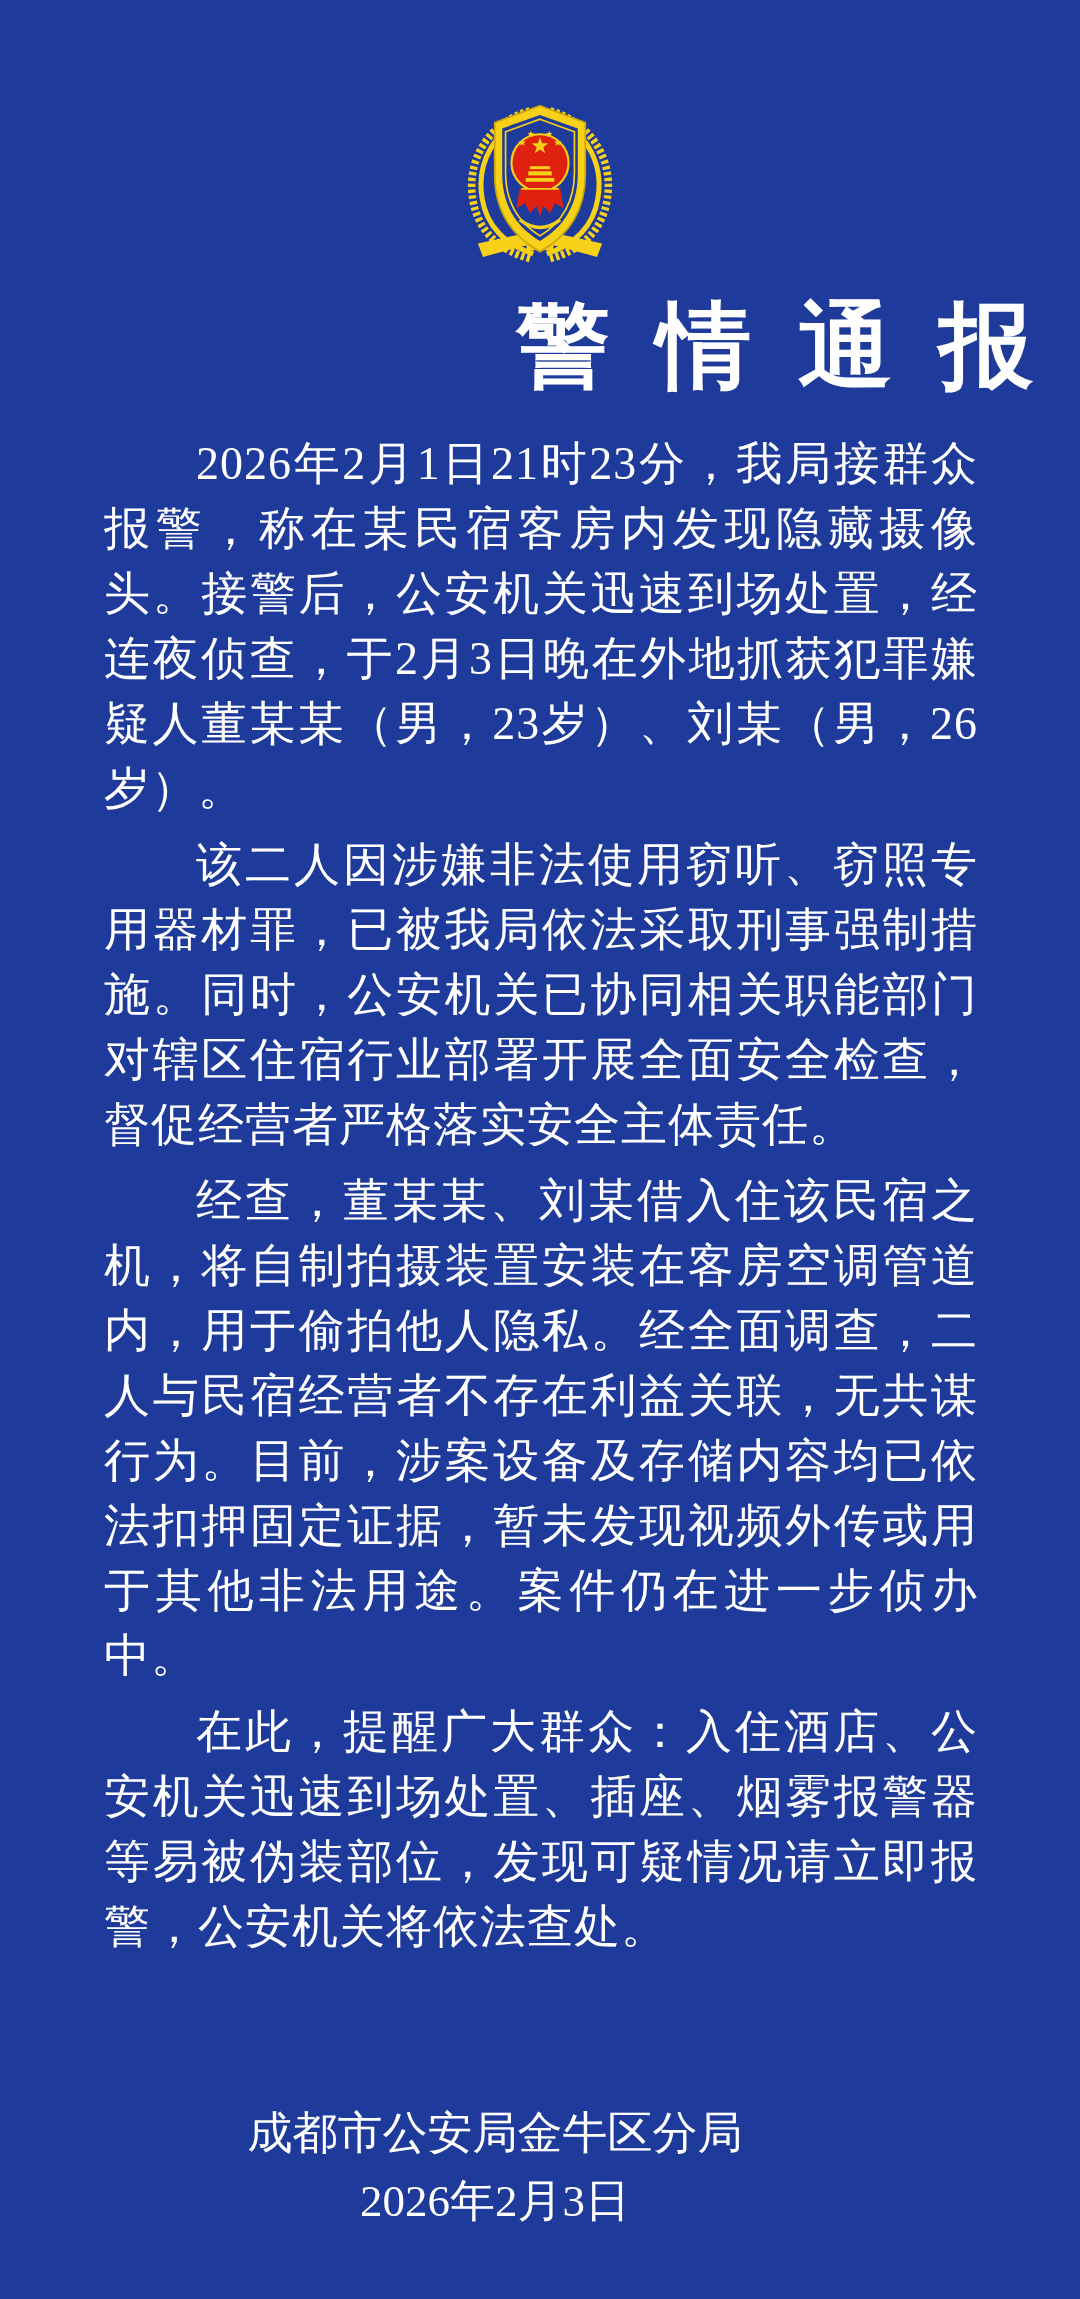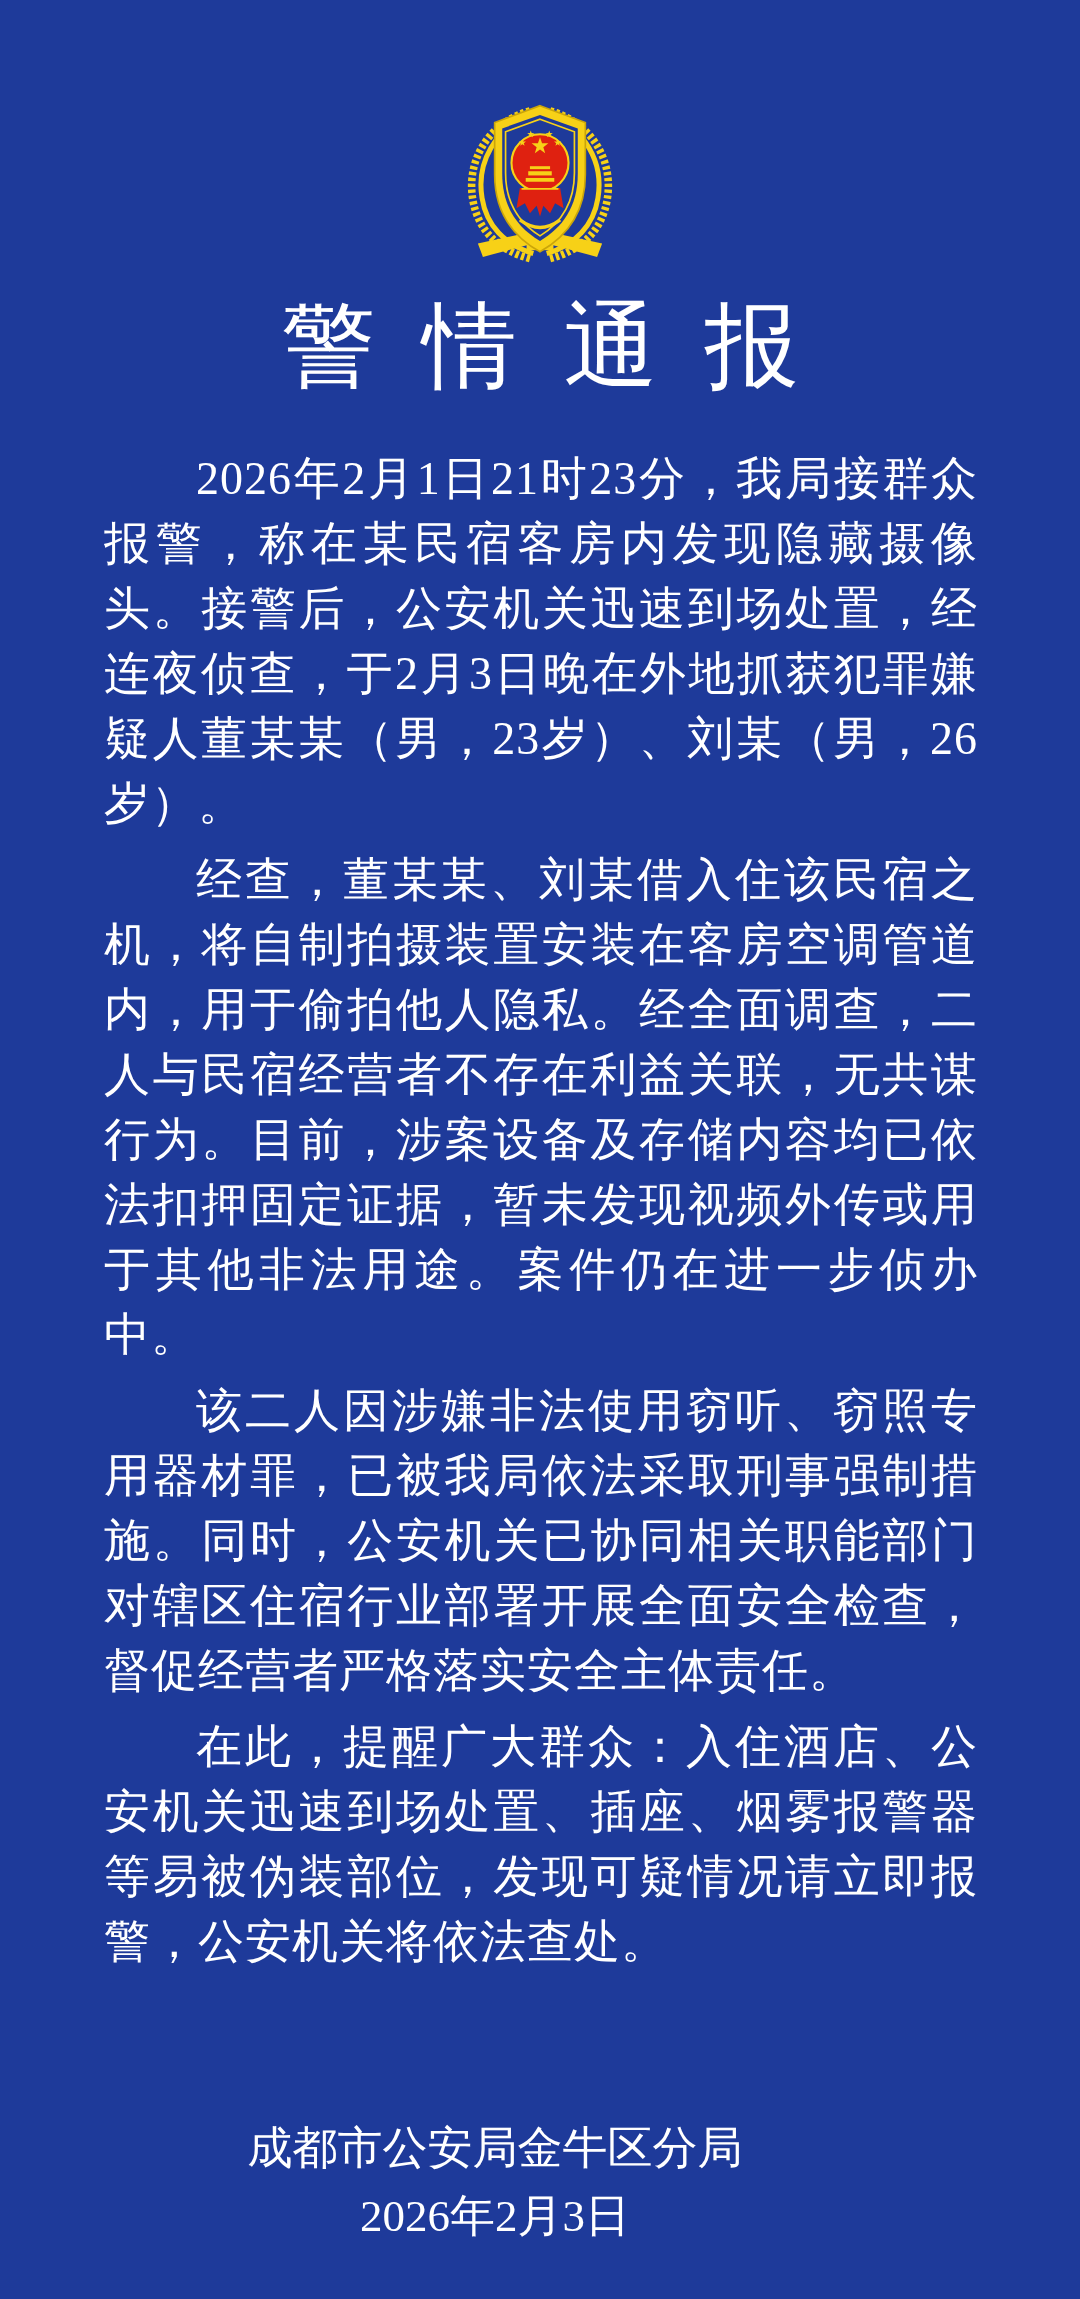--- a/index.html
+++ b/index.html
@@ -27,30 +27,30 @@
     justify-content:center;
     padding-top:94px;
   }
   .emblem-wrap svg{display:block;width:168px;height:178px;}
   .g-fill{fill:var(--gold);}
   .g-stroke{stroke:var(--gold);fill:none;}
   .r-fill{fill:var(--red);}
   .b-fill{fill:var(--bg);}
   .page-title{
     margin-top:24px;
-    text-align:center;
+    text-align:right;
     font-size:94px;
     line-height:100px;
-    font-weight:normal;
+    font-weight:bold;
     letter-spacing:0.5em;
     text-indent:0.5em;
     color:var(--ink);
   }
   .notice-body{
-    margin-top:50px;
+    margin-top:35px;
     padding:0 102px 0 104px;
   }
   .notice-body p{
     font-size:46px;
     line-height:65px;
     text-indent:2em;
     text-align:justify;
     margin-bottom:11px;
     letter-spacing:1px;
   }
@@ -106,22 +106,22 @@
       <path class="g-stroke" stroke-width="2" d="M78 113 H122"></path>
 
       <path class="g-stroke" stroke-width="4" d="M76 150 Q100 168 124 150"></path>
     </svg>
   </div>
 
   <h1 class="page-title">警情通报</h1>
 
   <div class="notice-body">
     <p>2026年2月1日21时23分，我局接群众报警，称在某民宿客房内发现隐藏摄像头。接警后，公安机关迅速到场处置，经连夜侦查，于2月3日晚在外地抓获犯罪嫌疑人董某某（男，23岁）、刘某（男，26岁）。</p>
+    <p>该二人因涉嫌非法使用窃听、窃照专用器材罪，已被我局依法采取刑事强制措施。同时，公安机关已协同相关职能部门对辖区住宿行业部署开展全面安全检查，督促经营者严格落实安全主体责任。</p>
     <p>经查，董某某、刘某借入住该民宿之机，将自制拍摄装置安装在客房空调管道内，用于偷拍他人隐私。经全面调查，二人与民宿经营者不存在利益关联，无共谋行为。目前，涉案设备及存储内容均已依法扣押固定证据，暂未发现视频外传或用于其他非法用途。案件仍在进一步侦办中。</p>
-    <p>该二人因涉嫌非法使用窃听、窃照专用器材罪，已被我局依法采取刑事强制措施。同时，公安机关已协同相关职能部门对辖区住宿行业部署开展全面安全检查，督促经营者严格落实安全主体责任。</p>
     <p>在此，提醒广大群众：入住酒店、公安机关迅速到场处置、插座、烟雾报警器等易被伪装部位，发现可疑情况请立即报警，公安机关将依法查处。</p>
   </div>
 
   <div class="signature">
     <div class="sig-agency">成都市公安局金牛区分局</div>
     <div class="sig-date">2026年2月3日</div>
   </div>
 
 </div>
 

